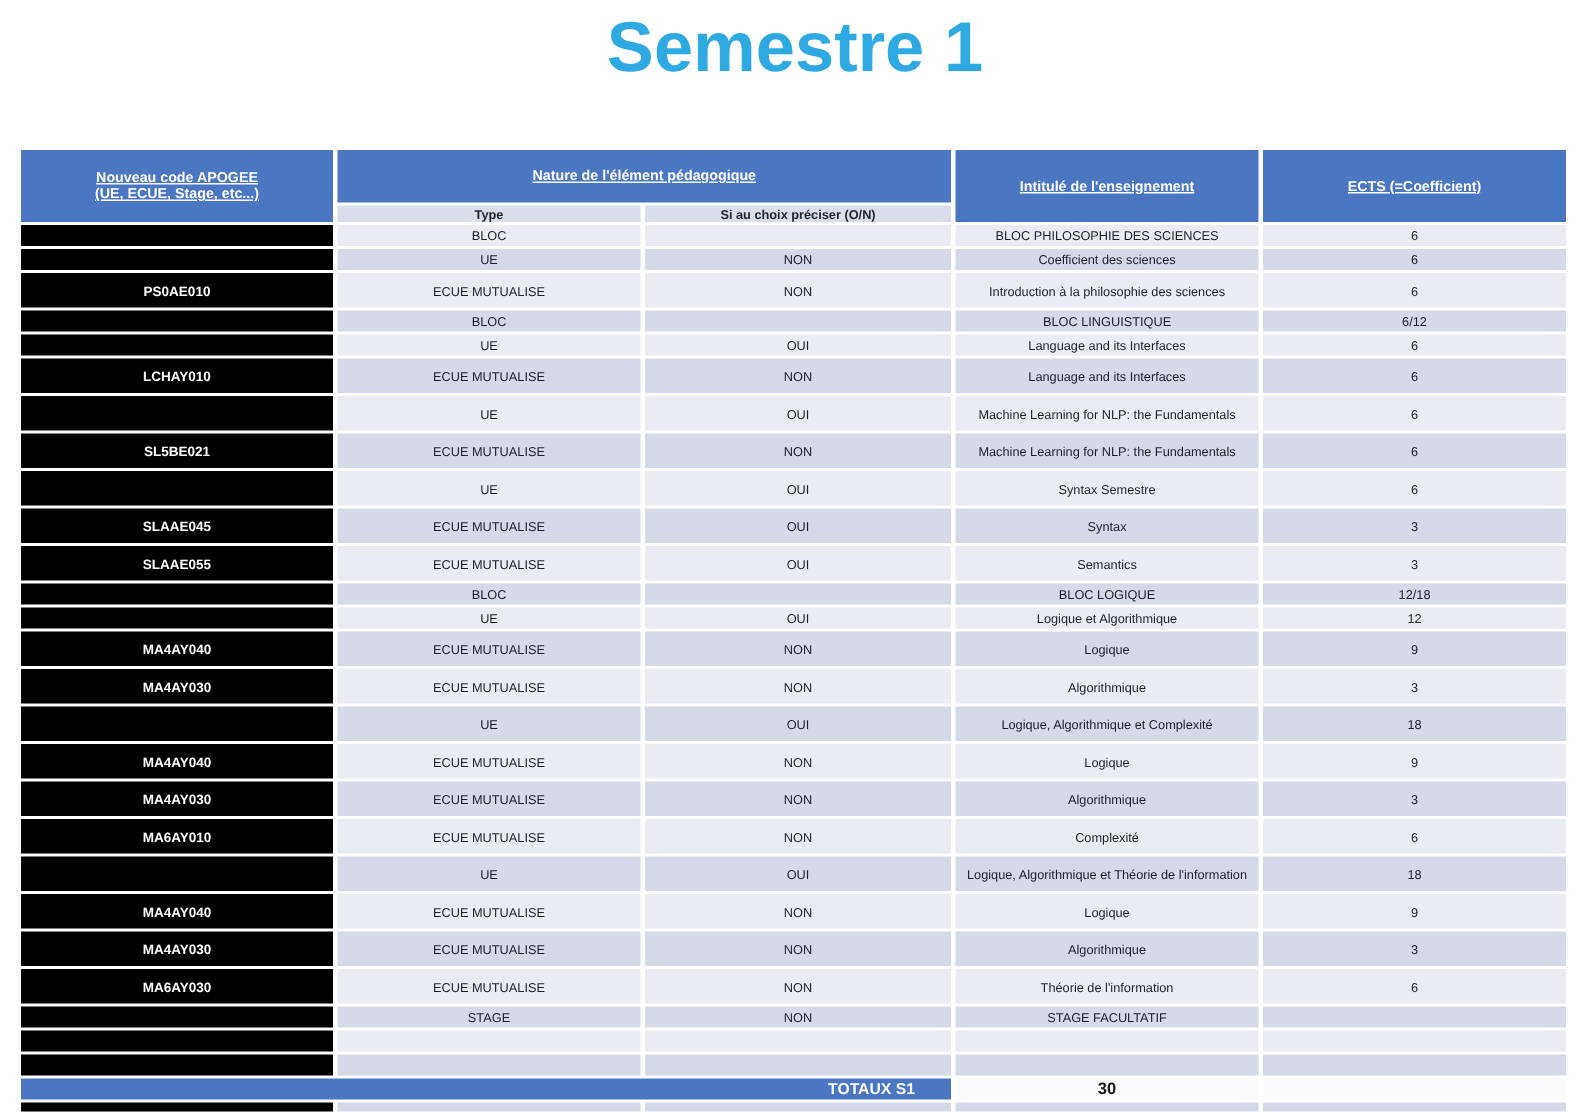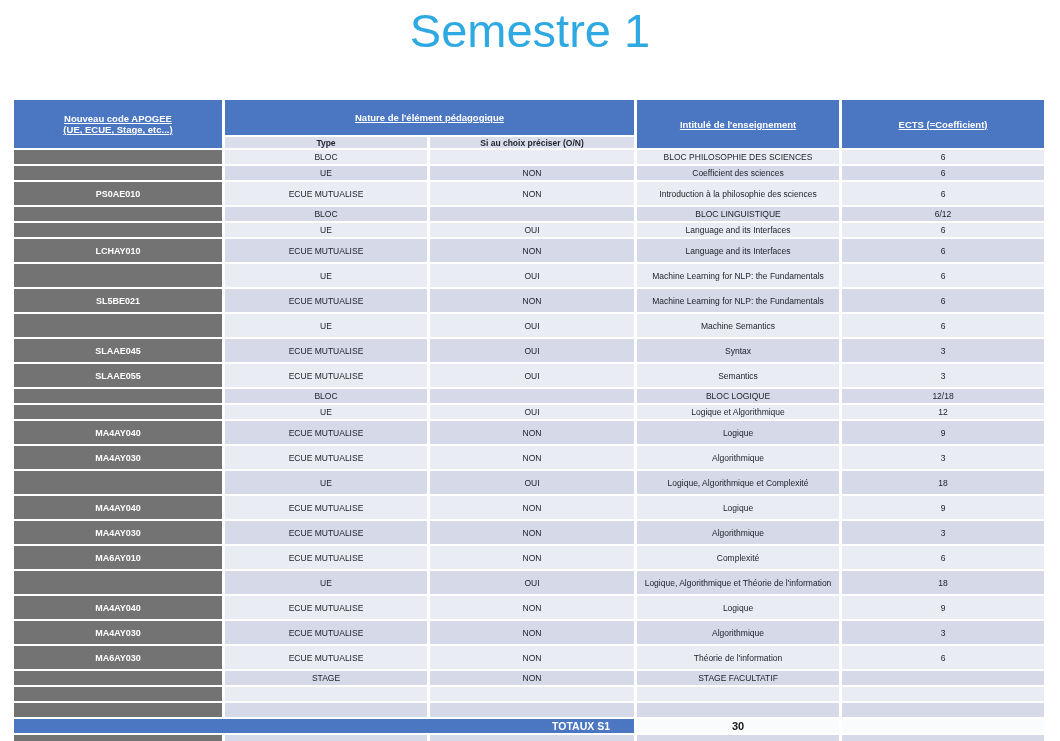--- a/index.html
+++ b/index.html
@@ -2,21 +2,21 @@
 <html><head>
 <meta charset="utf-8">
 <style>
   html,body{margin:0;padding:0;}
   body{
     width:1060px;height:741px;background:#ffffff;overflow:hidden;
     font-family:"Liberation Sans",sans-serif;
   }
   .page-title{
     text-align:center;font-size:47px;line-height:56px;padding-top:3px;
-    height:98px;box-sizing:border-box;color:#2FA9E2;font-weight:400;
+    height:98px;box-sizing:border-box;color:#2FA9E2;font-weight:700;
     letter-spacing:0px;
   }
   table.course{
     border-collapse:separate;border-spacing:3px 2px;table-layout:fixed;
     width:1036px;margin-left:11px;
   }
   th,td{overflow:hidden;padding:0 2px;box-sizing:border-box;}
   
   th.blue{
     background:#4A76C2;color:#ffffff;font-weight:bold;font-size:9.5px;
@@ -26,21 +26,21 @@
   tr.hrow1{height:35px;}
   tr.hrow2{height:11px;}
   th.sub{
     background:#DADDEA;color:#23262e;font-size:8.5px;font-weight:600;
     text-align:center;vertical-align:middle;
   }
   
   tbody td{font-size:8.5px;color:#1c1f27;text-align:center;vertical-align:middle;}
   tr.rm{height:23px;}
   tr.rs{height:14px;}
-  td.code{background:#737373;color:#ffffff;font-weight:bold;font-size:9px;}
+  td.code{background:#000000;color:#ffffff;font-weight:bold;font-size:9px;}
   td.light{background:#EAECF4;}
   td.dark{background:#D5D9E8;}
   td.tot-bar{
     background:#4A76C2;color:#ffffff;font-weight:bold;font-size:10.5px;
     text-align:right;padding-right:24px;
   }
   td.tot-val{background:#FAFBFD;font-size:11px;font-weight:600;color:#16181e;}
   td.tot-ects{background:#FAFBFD;}
 </style>
 </head>
@@ -131,21 +131,21 @@
         <td class="code">SL5BE021</td>
         <td class="dark">ECUE MUTUALISE</td>
         <td class="dark">NON</td>
         <td class="dark">Machine Learning for NLP: the Fundamentals</td>
         <td class="dark">6</td>
       </tr>
       <tr class="rm">
         <td class="code"></td>
         <td class="light">UE</td>
         <td class="light">OUI</td>
-        <td class="light">Machine Semantics</td>
+        <td class="light">Syntax Semestre</td>
         <td class="light">6</td>
       </tr>
       <tr class="rm">
         <td class="code">SLAAE045</td>
         <td class="dark">ECUE MUTUALISE</td>
         <td class="dark">OUI</td>
         <td class="dark">Syntax</td>
         <td class="dark">3</td>
       </tr>
       <tr class="rm">

